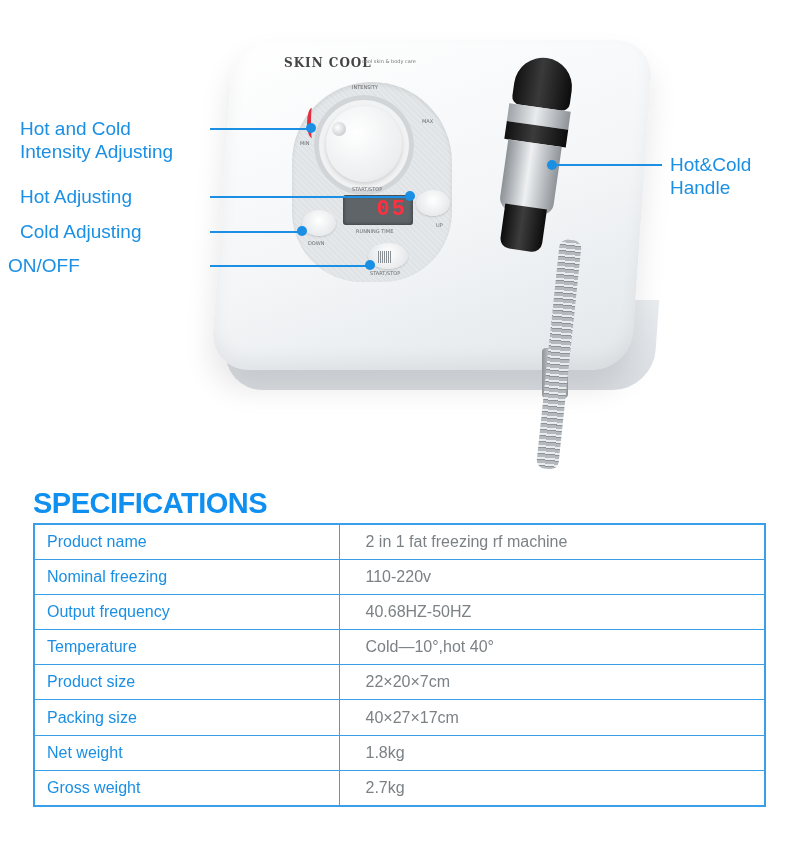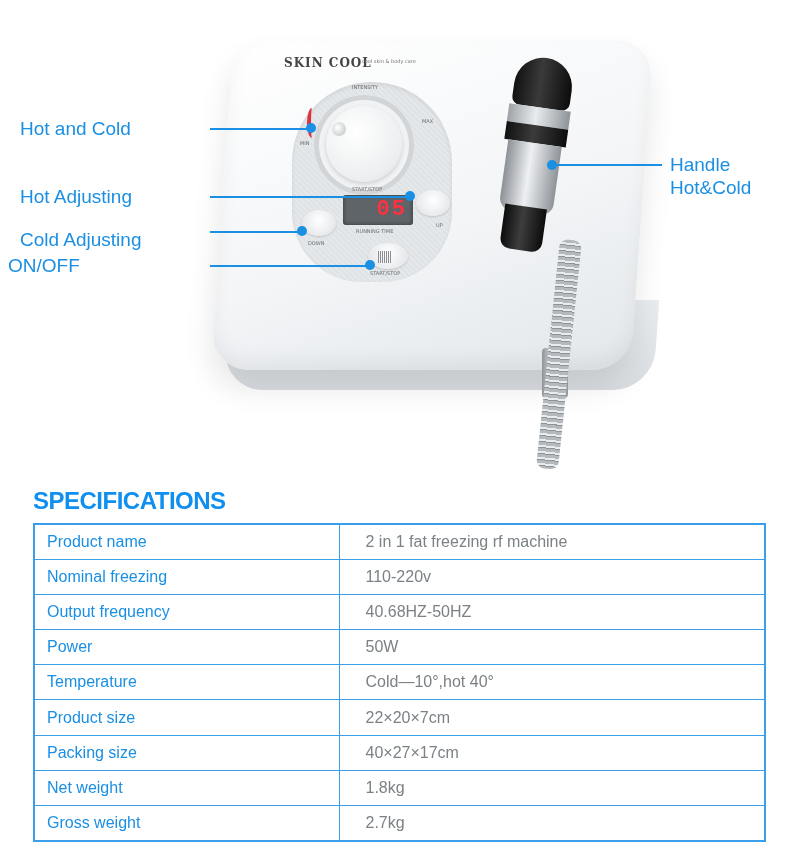--- a/index.html
+++ b/index.html
@@ -114,21 +114,21 @@
   .callout-label.right-align { text-align: left; }
   .callout-line { position: absolute; height: 1.5px; background: #1a8fe3; }
   .callout-dot {
     position: absolute; width: 10px; height: 10px; border-radius: 50%; background: #1a8fe3;
   }
 
   
   .spec-title {
     position: absolute; left: 33px; top: 487px;
     font-family: "Liberation Sans", sans-serif; font-weight: bold;
-    font-size: 24px; color: #0f8ff0; letter-spacing: -0.5px;
+    font-size: 29px; color: #0f8ff0; letter-spacing: -0.5px;
   }
   .spec-table {
     position: absolute; left: 33px; top: 523px; width: 733px;
     border-collapse: collapse;
     border: 2px solid #3a9fe8;
   }
   .spec-table td {
     border: 1px solid #3a9fe8; height: 35.2px;
     font-family: "Liberation Sans", sans-serif; font-size: 16px;
     padding: 0 0 0 12px; vertical-align: middle;
@@ -178,73 +178,70 @@
     <div class="handle-band"></div>
     <div class="handle-black2"></div>
     <div class="handle-shaft"></div>
     <div class="handle-grip"></div>
   </div>
 </div>
 
 <div>
   <div class="callout-label right-align" style="left:20px;top:117px;width:185px;">
     <div>Hot and Cold</div>
+    <div>Intensity Adjusting</div>
   </div>
   <div class="callout-line" style="left:210px;top:128px;width:102px;"></div>
   <div class="callout-dot" style="left:306px;top:123px;"></div>
 </div>
 
 <div>
   <div class="callout-label right-align" style="left:20px;top:185px;width:185px;">Hot Adjusting</div>
   <div class="callout-line" style="left:210px;top:196px;width:200px;"></div>
   <div class="callout-dot" style="left:405px;top:191px;"></div>
 </div>
 
 <div>
-  <div class="callout-label right-align" style="left:20px;top:228px;width:185px;">Cold Adjusting</div>
+  <div class="callout-label right-align" style="left:20px;top:220px;width:185px;">Cold Adjusting</div>
   <div class="callout-line" style="left:210px;top:231px;width:92px;"></div>
   <div class="callout-dot" style="left:297px;top:226px;"></div>
 </div>
 
 <div>
   <div class="callout-label right-align" style="left:8px;top:254px;width:185px;">ON/OFF</div>
   <div class="callout-line" style="left:210px;top:265px;width:160px;"></div>
   <div class="callout-dot" style="left:365px;top:260px;"></div>
 </div>
 
 <div>
   <div class="callout-dot" style="left:547px;top:160px;"></div>
   <div class="callout-line" style="left:552px;top:164px;width:110px;"></div>
   <div class="callout-label" style="left:670px;top:153px;width:120px;">
+    <div>Hot&amp;Cold</div>
     <div>Handle</div>
-    <div>Hot&amp;Cold</div>
   </div>
 </div>
 
 <div class="spec-title">SPECIFICATIONS</div>
 
 <table class="spec-table">
   <tbody>
     <tr>
       <td class="key">Product name</td>
       <td class="val">2 in 1 fat freezing rf machine</td>
     </tr>
     <tr>
       <td class="key">Nominal freezing</td>
       <td class="val">110-220v</td>
     </tr>
     <tr>
       <td class="key">Output frequency</td>
       <td class="val">40.68HZ-50HZ</td>
     </tr>
     <tr>
-      <td class="key">Power</td>
-      <td class="val">50W</td>
-    </tr>
-    <tr>
       <td class="key">Temperature</td>
       <td class="val">Cold—10°,hot 40°</td>
     </tr>
     <tr>
       <td class="key">Product size</td>
       <td class="val">22×20×7cm</td>
     </tr>
     <tr>
       <td class="key">Packing size</td>
       <td class="val">40×27×17cm</td>

